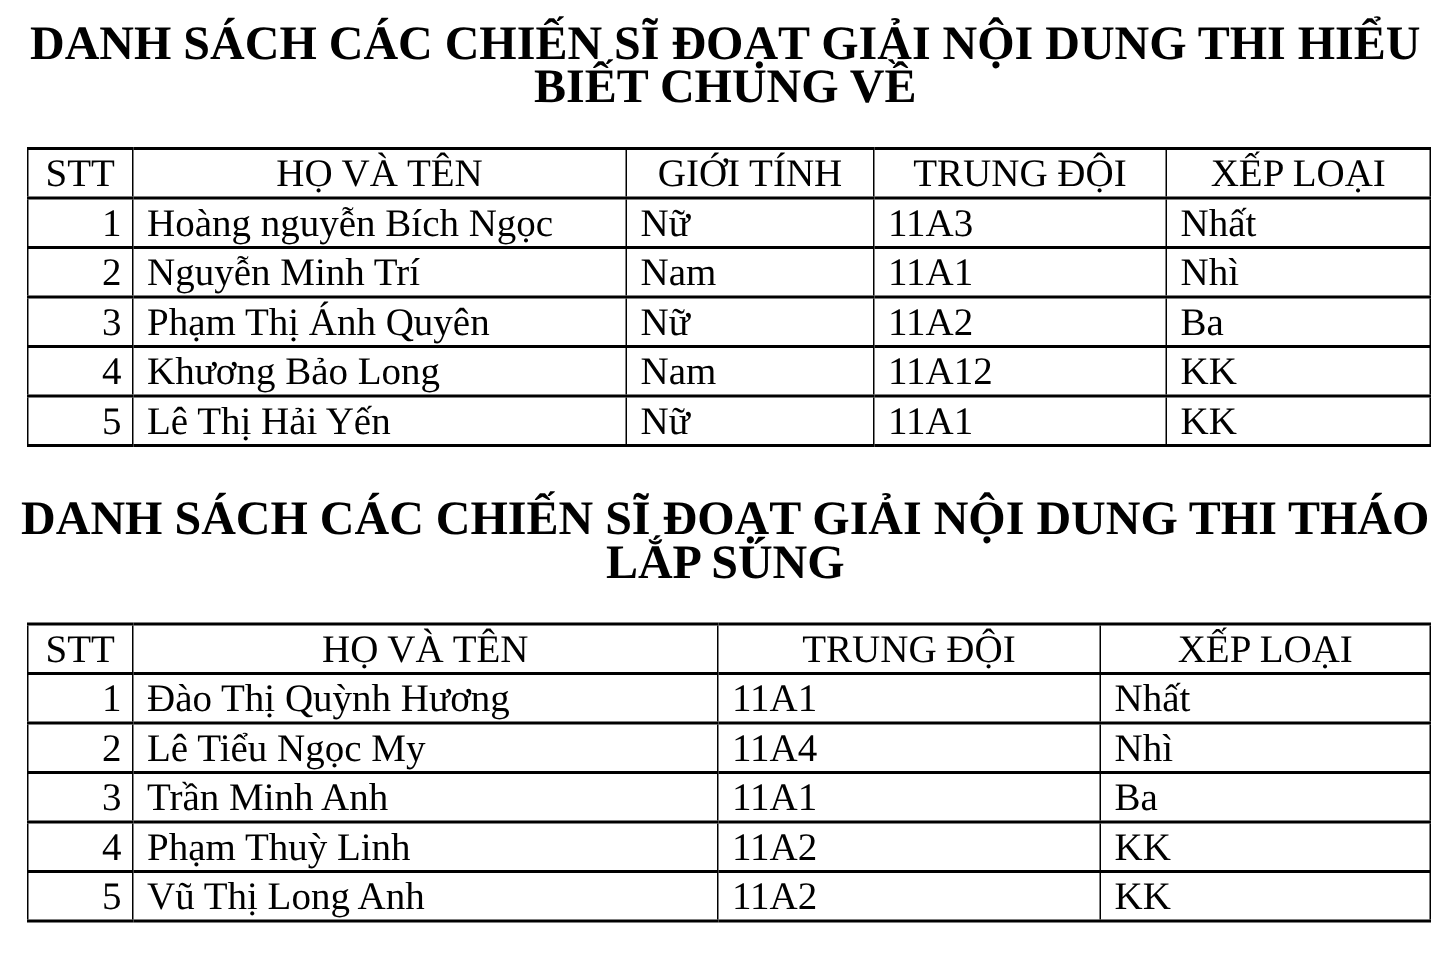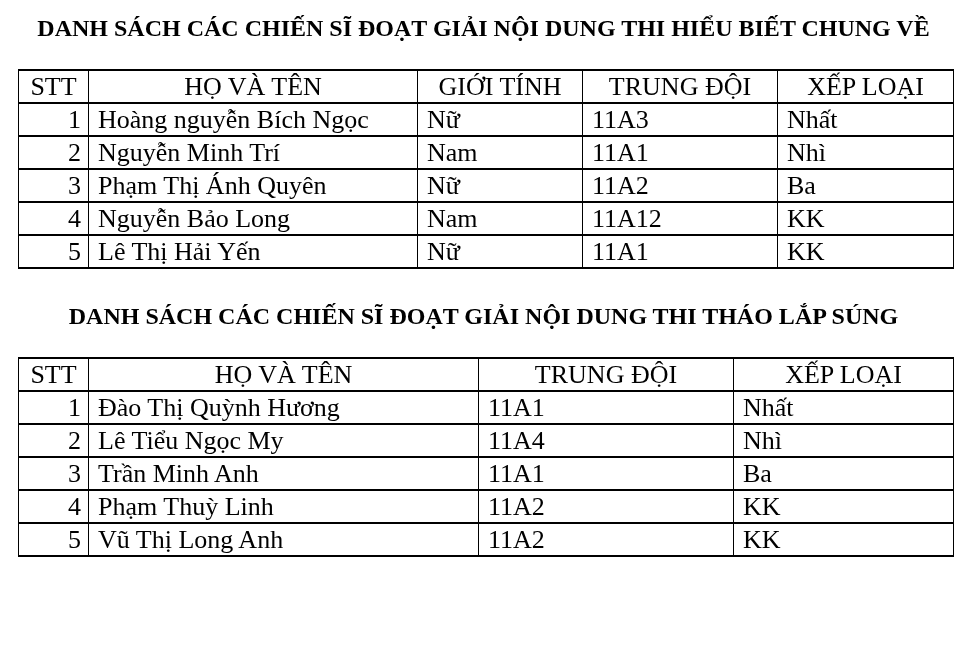--- a/index.html
+++ b/index.html
@@ -15,21 +15,21 @@
     overflow: hidden;
   }
   .page {
     width: 967px;
     height: 645px;
     position: relative;
   }
   .doc-title {
     text-align: center;
     font-weight: bold;
-    font-size: 24px;
+    font-size: 32px;
     line-height: 29px;
     letter-spacing: 0px;
   }
   .doc-title.first {
     padding-top: 14px;
   }
   .doc-title.second {
     margin-top: 33px;
   }
   table.award-table {
@@ -109,21 +109,21 @@
         </tr>
         <tr>
           <td class="col-stt">3</td>
           <td>Phạm Thị Ánh Quyên</td>
           <td>Nữ</td>
           <td>11A2</td>
           <td>Ba</td>
         </tr>
         <tr>
           <td class="col-stt">4</td>
-          <td>Nguyễn Bảo Long</td>
+          <td>Khương Bảo Long</td>
           <td>Nam</td>
           <td>11A12</td>
           <td>KK</td>
         </tr>
         <tr>
           <td class="col-stt">5</td>
           <td>Lê Thị Hải Yến</td>
           <td>Nữ</td>
           <td>11A1</td>
           <td>KK</td>

